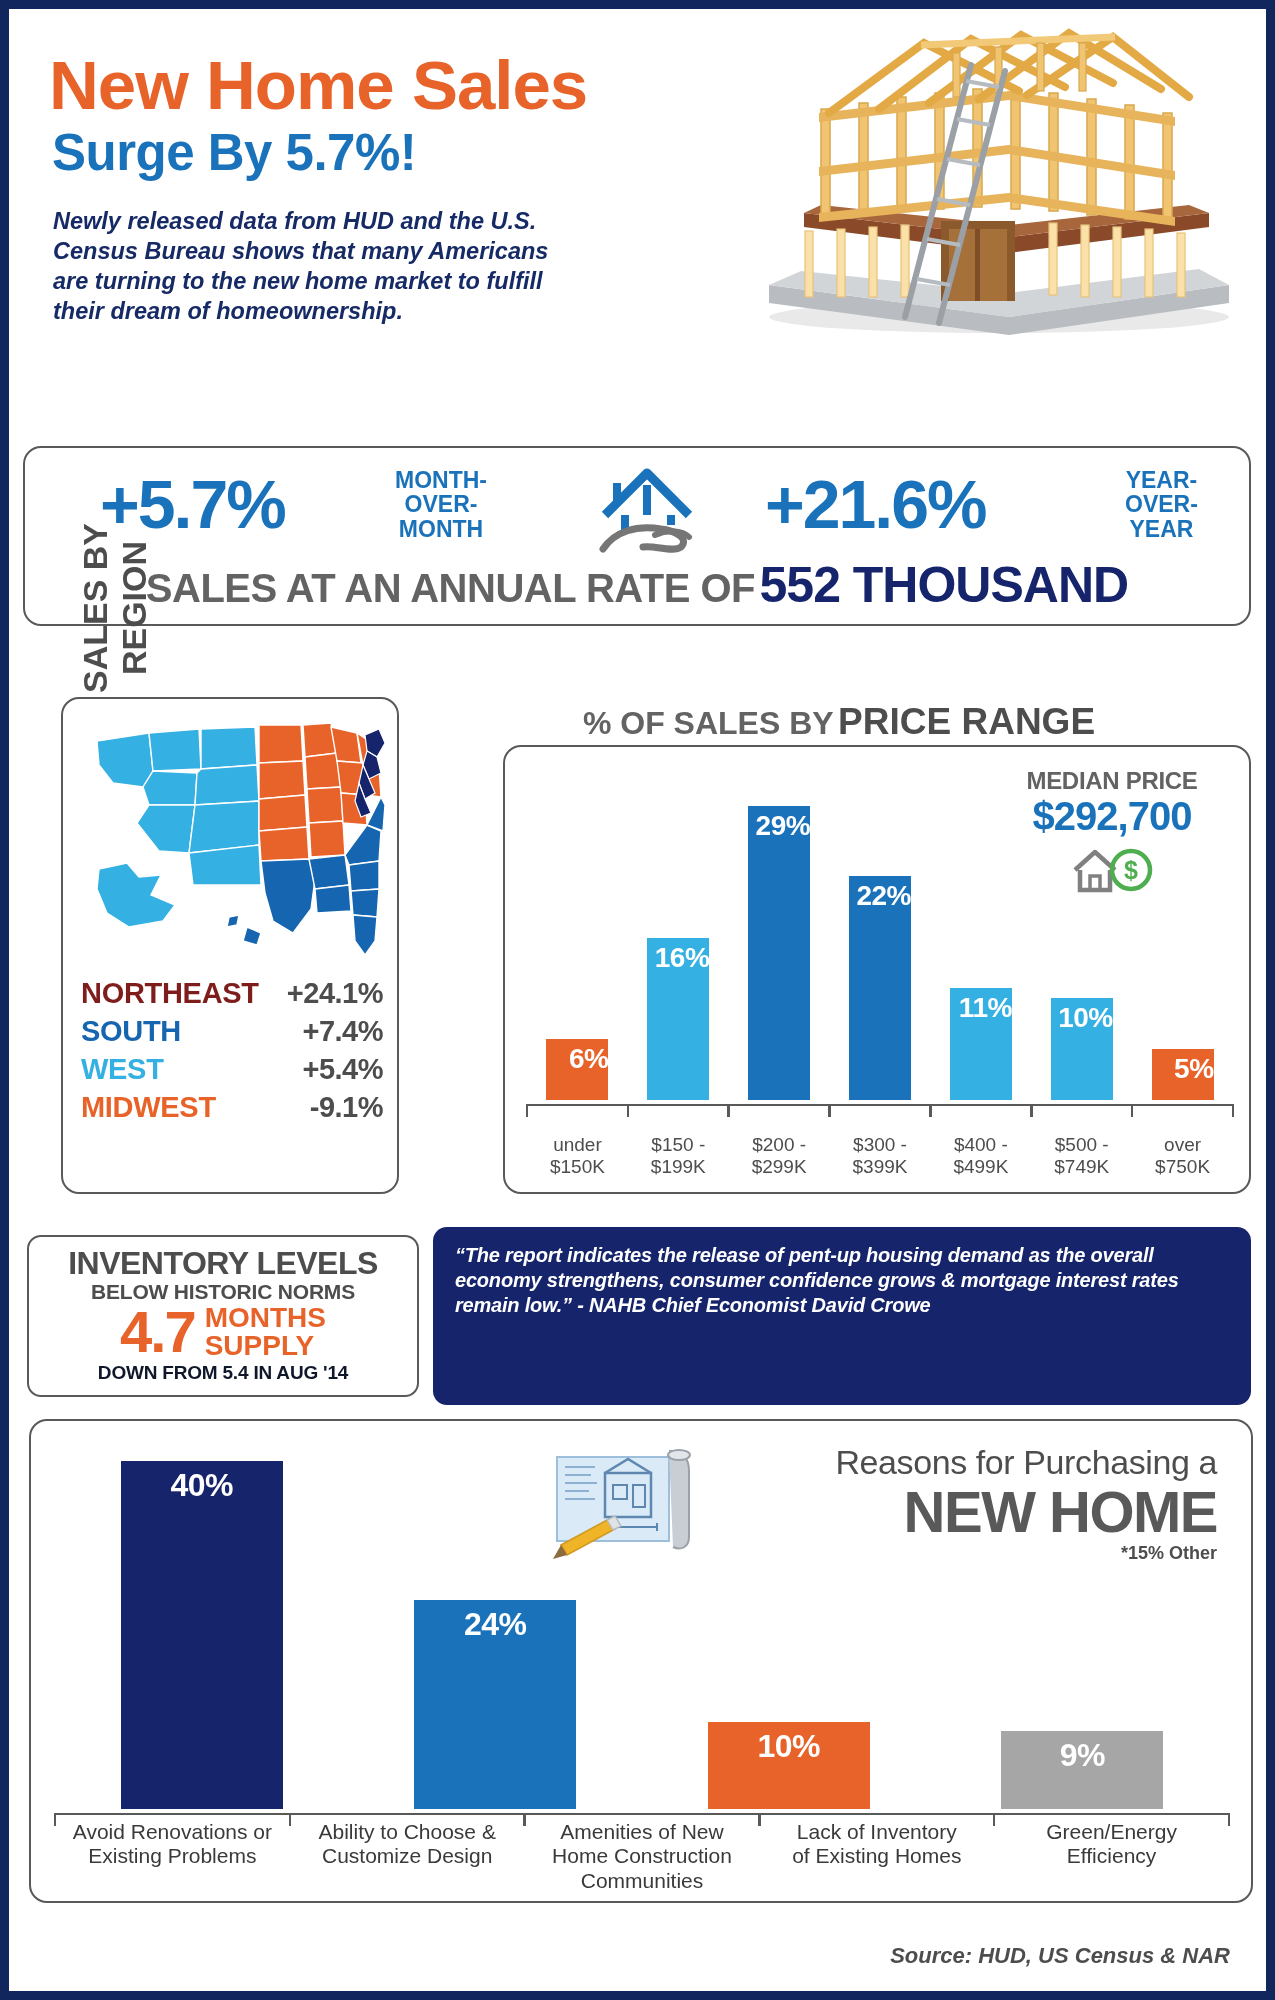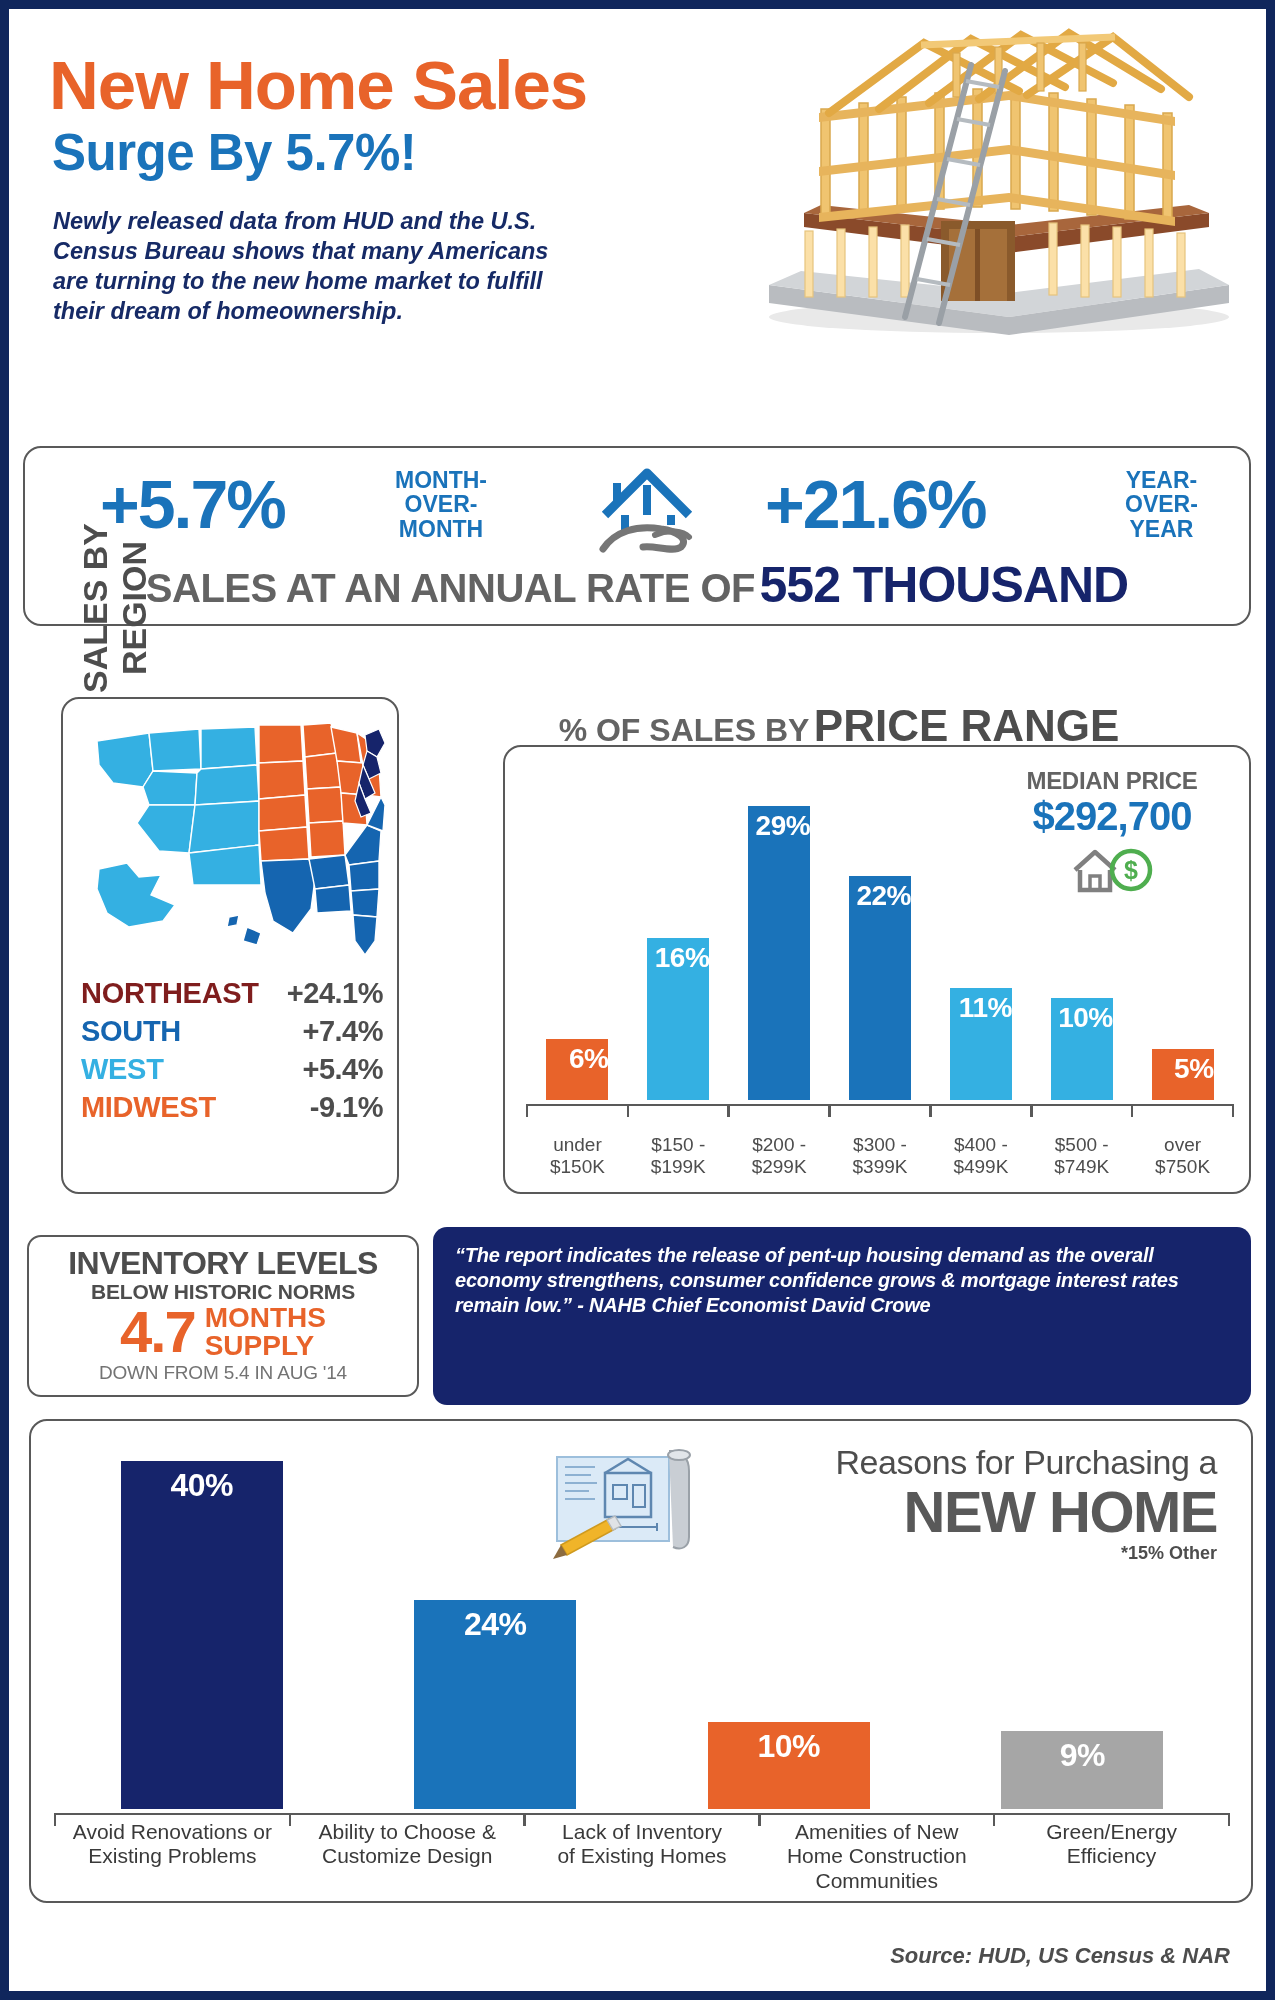--- a/index.html
+++ b/index.html
@@ -90,21 +90,21 @@
   }
   .region-name { font-size: 29px; font-weight: bold; letter-spacing: -0.3px; }
   .region-val { font-size: 29px; font-weight: bold; color: #4d4d4d; letter-spacing: -0.5px; }
 
   
   .price-title {
     position: absolute; left: 420px; top: 692px; width: 820px;
     text-align: center; white-space: nowrap;
   }
   .price-title .sm { font-size: 32px; font-weight: bold; color: #636363; }
-  .price-title .lg { font-size: 44px; font-weight: bold; color: #4d4d4d; }
+  .price-title .lg { font-size: 37px; font-weight: bold; color: #4d4d4d; }
   .price-card {
     position: absolute; left: 494px; top: 736px;
     width: 748px; height: 449px;
     border: 2.5px solid #595959; border-radius: 18px; background: #fff;
   }
   .median-box { position: absolute; right: 22px; top: 20px; width: 230px; text-align: center; }
   .median-label { font-size: 24px; font-weight: bold; color: #636363; letter-spacing: -0.3px; }
   .median-value { font-size: 40px; font-weight: bold; color: #1a73ba; letter-spacing: -1px; line-height: 1.08; }
   .house-dollar { margin: 2px auto 0; width: 86px; height: 56px; }
 
@@ -142,21 +142,21 @@
     position: absolute; left: 18px; top: 1226px;
     width: 392px; height: 162px;
     border: 2.5px solid #595959; border-radius: 14px; background: #fff;
     text-align: center;
   }
   .inv-t1 { font-size: 32px; font-weight: bold; color: #4d4d4d; margin-top: 8px; letter-spacing: -0.5px; }
   .inv-t2 { font-size: 21px; font-weight: bold; color: #4d4d4d; letter-spacing: -0.2px; margin-top: -2px; }
   .inv-mid { display: flex; align-items: center; justify-content: center; margin-top: 0px; }
   .inv-num { font-size: 58px; font-weight: bold; color: #e8632a; letter-spacing: -2px; line-height: 0.98; }
   .inv-mo { font-size: 28px; font-weight: bold; color: #e8632a; line-height: 1.0; text-align: left; margin-left: 10px; }
-  .inv-t3 { font-size: 19px; font-weight: normal; color: #737373; margin-top: 1px; letter-spacing: -0.2px; }
+  .inv-t3 { font-size: 19px; font-weight: bold; color: #0f172a; margin-top: 1px; letter-spacing: -0.2px; }
 
   
   .quote-card {
     position: absolute; left: 424px; top: 1218px;
     width: 818px; height: 178px;
     background: #16246b; border-radius: 14px;
     padding: 16px 20px 0 22px;
   }
   .quote-text {
     font-size: 20px; font-style: italic; font-weight: bold; color: #ffffff;
@@ -572,25 +572,25 @@
       <div class="rz-tickcell"></div>
       <div class="rz-tickcell"></div>
       <div class="rz-tickcell"></div>
       <div class="rz-tickcell"></div>
     </div>
     <div class="rz-labels">
       <div class="rz-label">Avoid Renovations or
 Existing Problems</div>
       <div class="rz-label">Ability to Choose &amp;
 Customize Design</div>
-      <div class="rz-label">Lack of Inventory
-of Existing Homes</div>
       <div class="rz-label">Amenities of New
 Home Construction
 Communities</div>
+      <div class="rz-label">Lack of Inventory
+of Existing Homes</div>
       <div class="rz-label">Green/Energy
 Efficiency</div>
     </div>
   </div>
 
   <div class="source">Source: HUD, US Census &amp; NAR</div>
 
 </div>
 
 </body></html>

